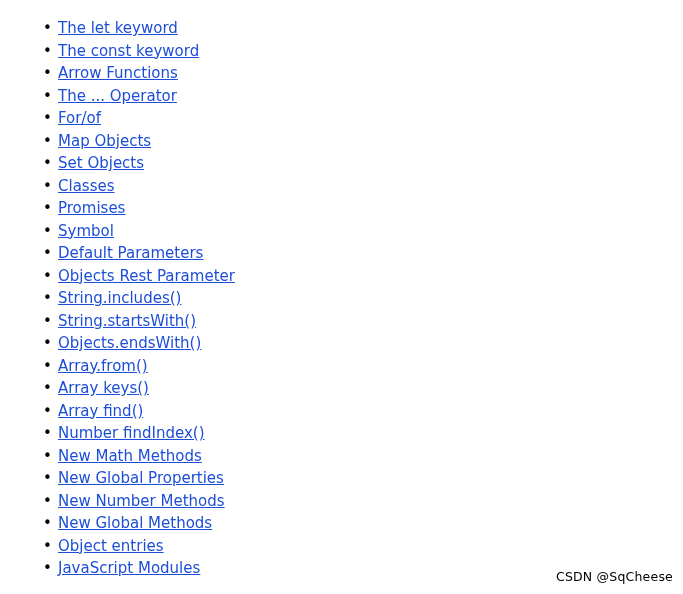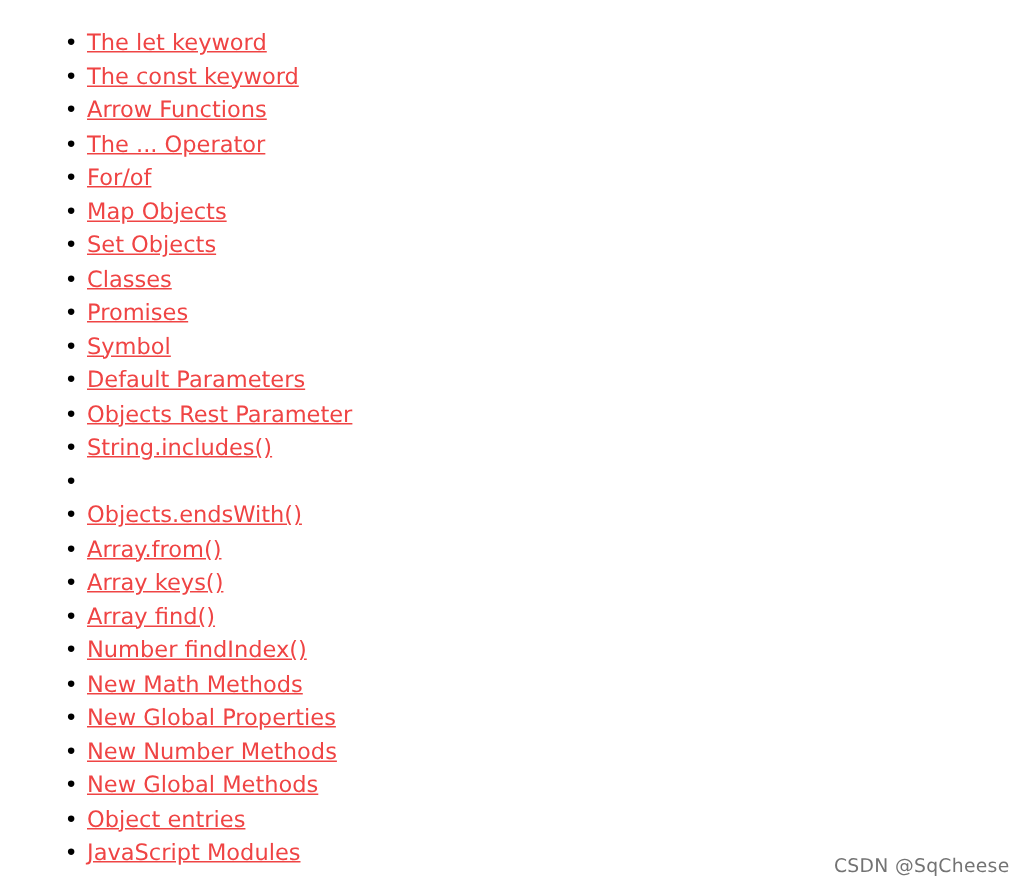--- a/index.html
+++ b/index.html
@@ -39,33 +39,33 @@
     position: absolute;
     left: 43px;
     top: 0;
     width: 8px;
     line-height: 22.5px;
     font-size: 15px;
     color: #000000;
   }
 
   #feature-list li .link {
-    color: #ef4444;
+    color: #1d4ed8;
     text-decoration: underline;
     text-underline-offset: 1px;
     cursor: pointer;
     font-size: 15px;
   }
 
   #watermark {
     position: absolute;
     right: 10px;
     bottom: 10px;
     font-size: 12.5px;
-    color: #737373;
+    color: #000000;
     font-family: "DejaVu Sans", sans-serif;
     letter-spacing: 0.2px;
     white-space: nowrap;
     margin-top: 48px;
   }
 </style>
 </head>
 <body>
 
 <ul id="feature-list">
@@ -75,21 +75,21 @@
     <li><span class="bullet">•</span><a class="link" href="#">The ... Operator</a></li>
     <li><span class="bullet">•</span><a class="link" href="#">For/of</a></li>
     <li><span class="bullet">•</span><a class="link" href="#">Map Objects</a></li>
     <li><span class="bullet">•</span><a class="link" href="#">Set Objects</a></li>
     <li><span class="bullet">•</span><a class="link" href="#">Classes</a></li>
     <li><span class="bullet">•</span><a class="link" href="#">Promises</a></li>
     <li><span class="bullet">•</span><a class="link" href="#">Symbol</a></li>
     <li><span class="bullet">•</span><a class="link" href="#">Default Parameters</a></li>
     <li><span class="bullet">•</span><a class="link" href="#">Objects Rest Parameter</a></li>
     <li><span class="bullet">•</span><a class="link" href="#">String.includes()</a></li>
-    <li><span class="bullet">•</span></li>
+    <li><span class="bullet">•</span><a class="link" href="#">String.startsWith()</a></li>
     <li><span class="bullet">•</span><a class="link" href="#">Objects.endsWith()</a></li>
     <li><span class="bullet">•</span><a class="link" href="#">Array.from()</a></li>
     <li><span class="bullet">•</span><a class="link" href="#">Array keys()</a></li>
     <li><span class="bullet">•</span><a class="link" href="#">Array find()</a></li>
     <li><span class="bullet">•</span><a class="link" href="#">Number findIndex()</a></li>
     <li><span class="bullet">•</span><a class="link" href="#">New Math Methods</a></li>
     <li><span class="bullet">•</span><a class="link" href="#">New Global Properties</a></li>
     <li><span class="bullet">•</span><a class="link" href="#">New Number Methods</a></li>
     <li><span class="bullet">•</span><a class="link" href="#">New Global Methods</a></li>
     <li><span class="bullet">•</span><a class="link" href="#">Object entries</a></li>

